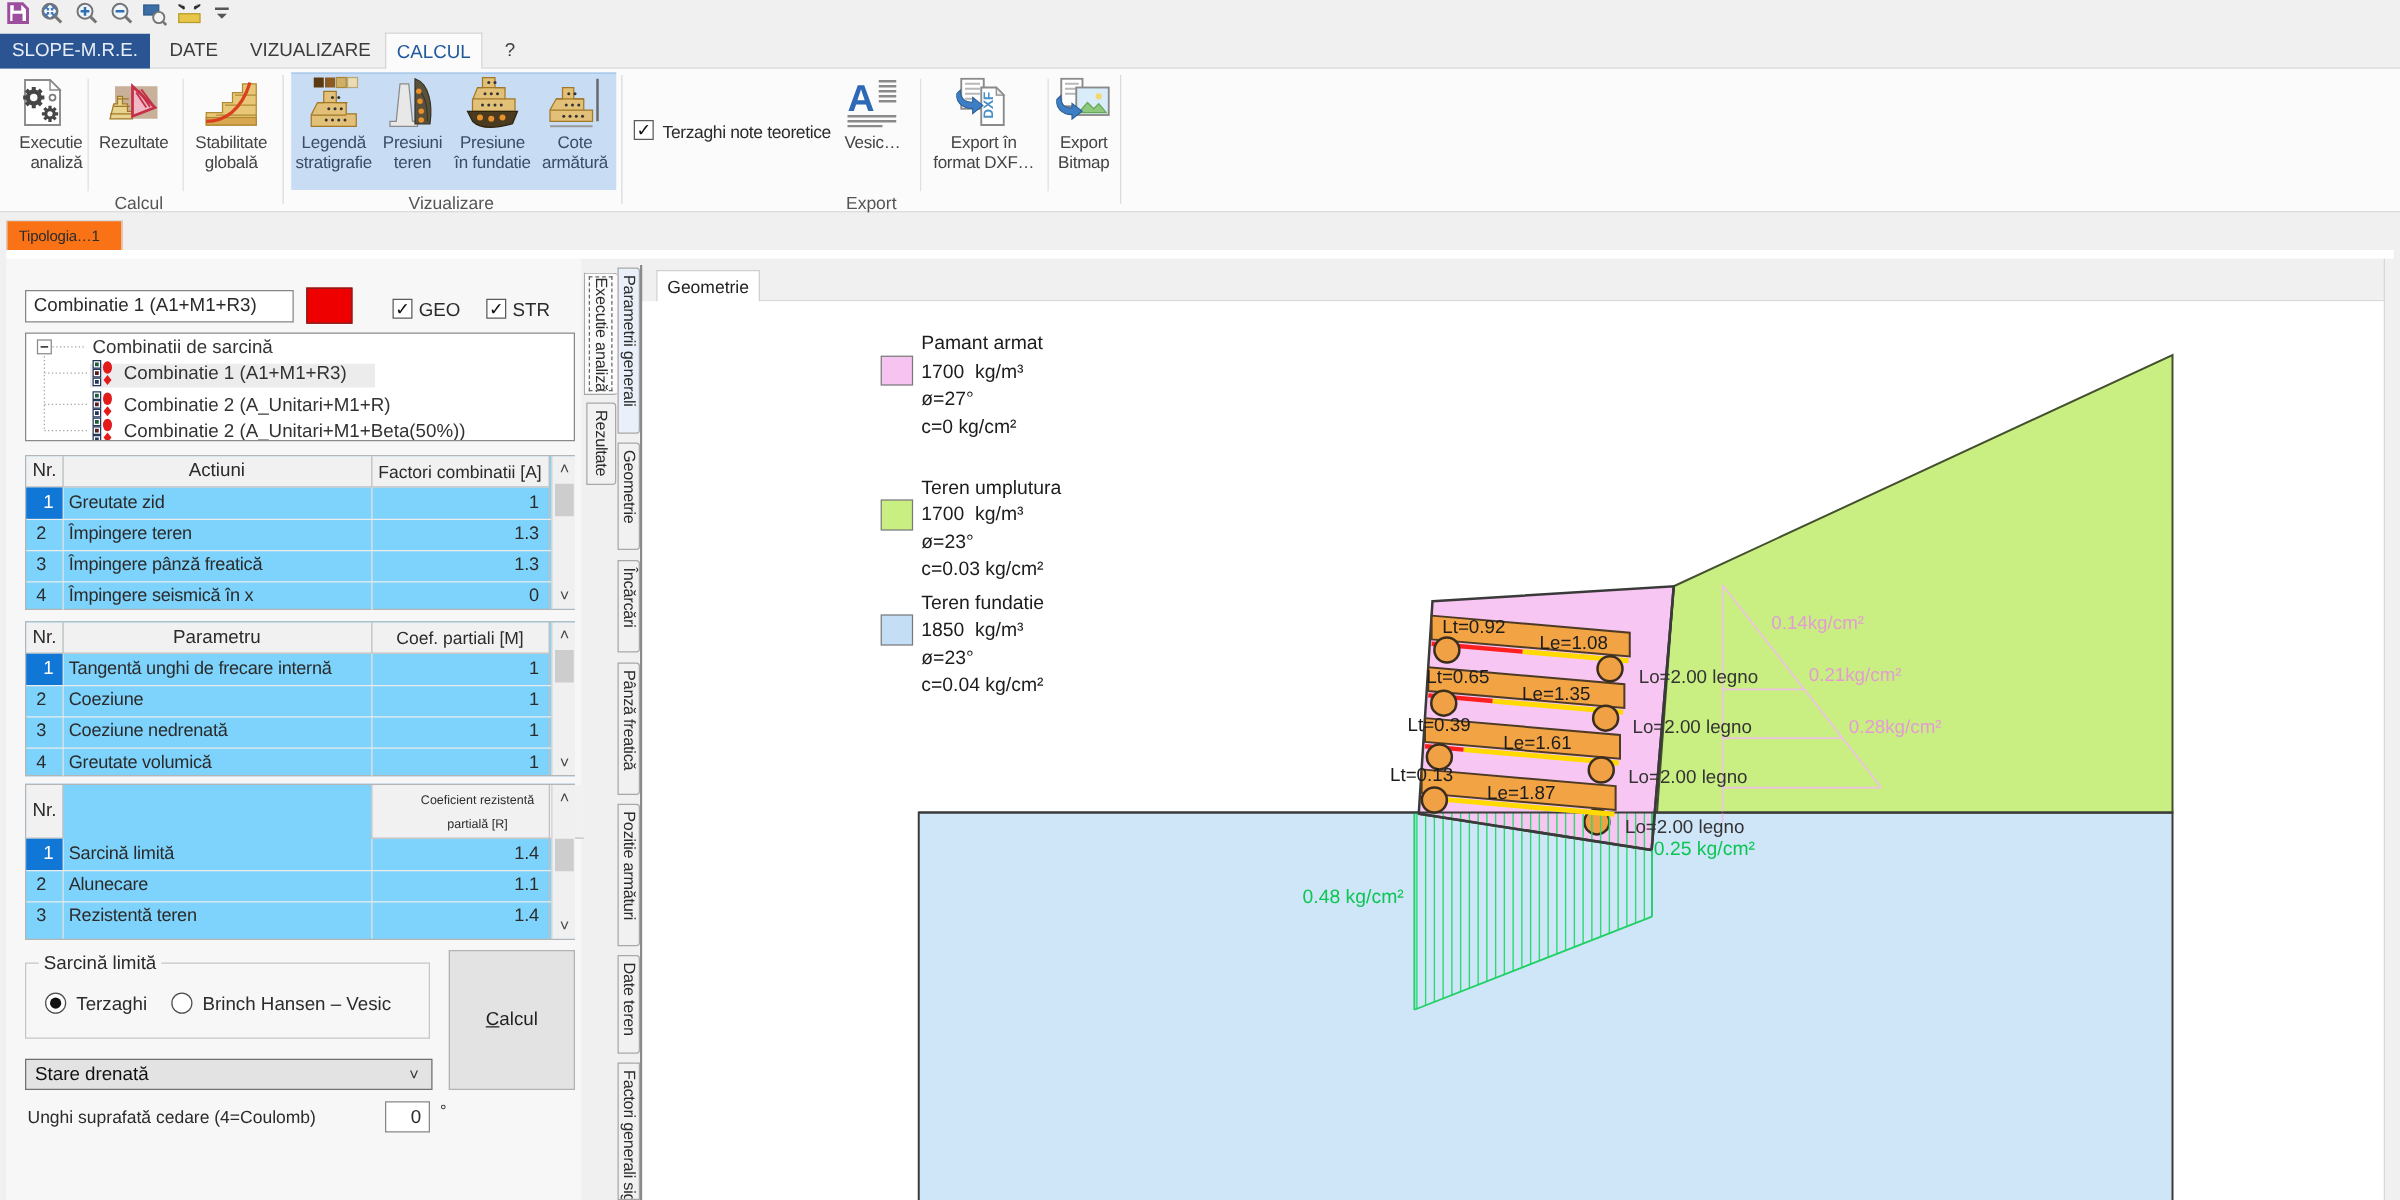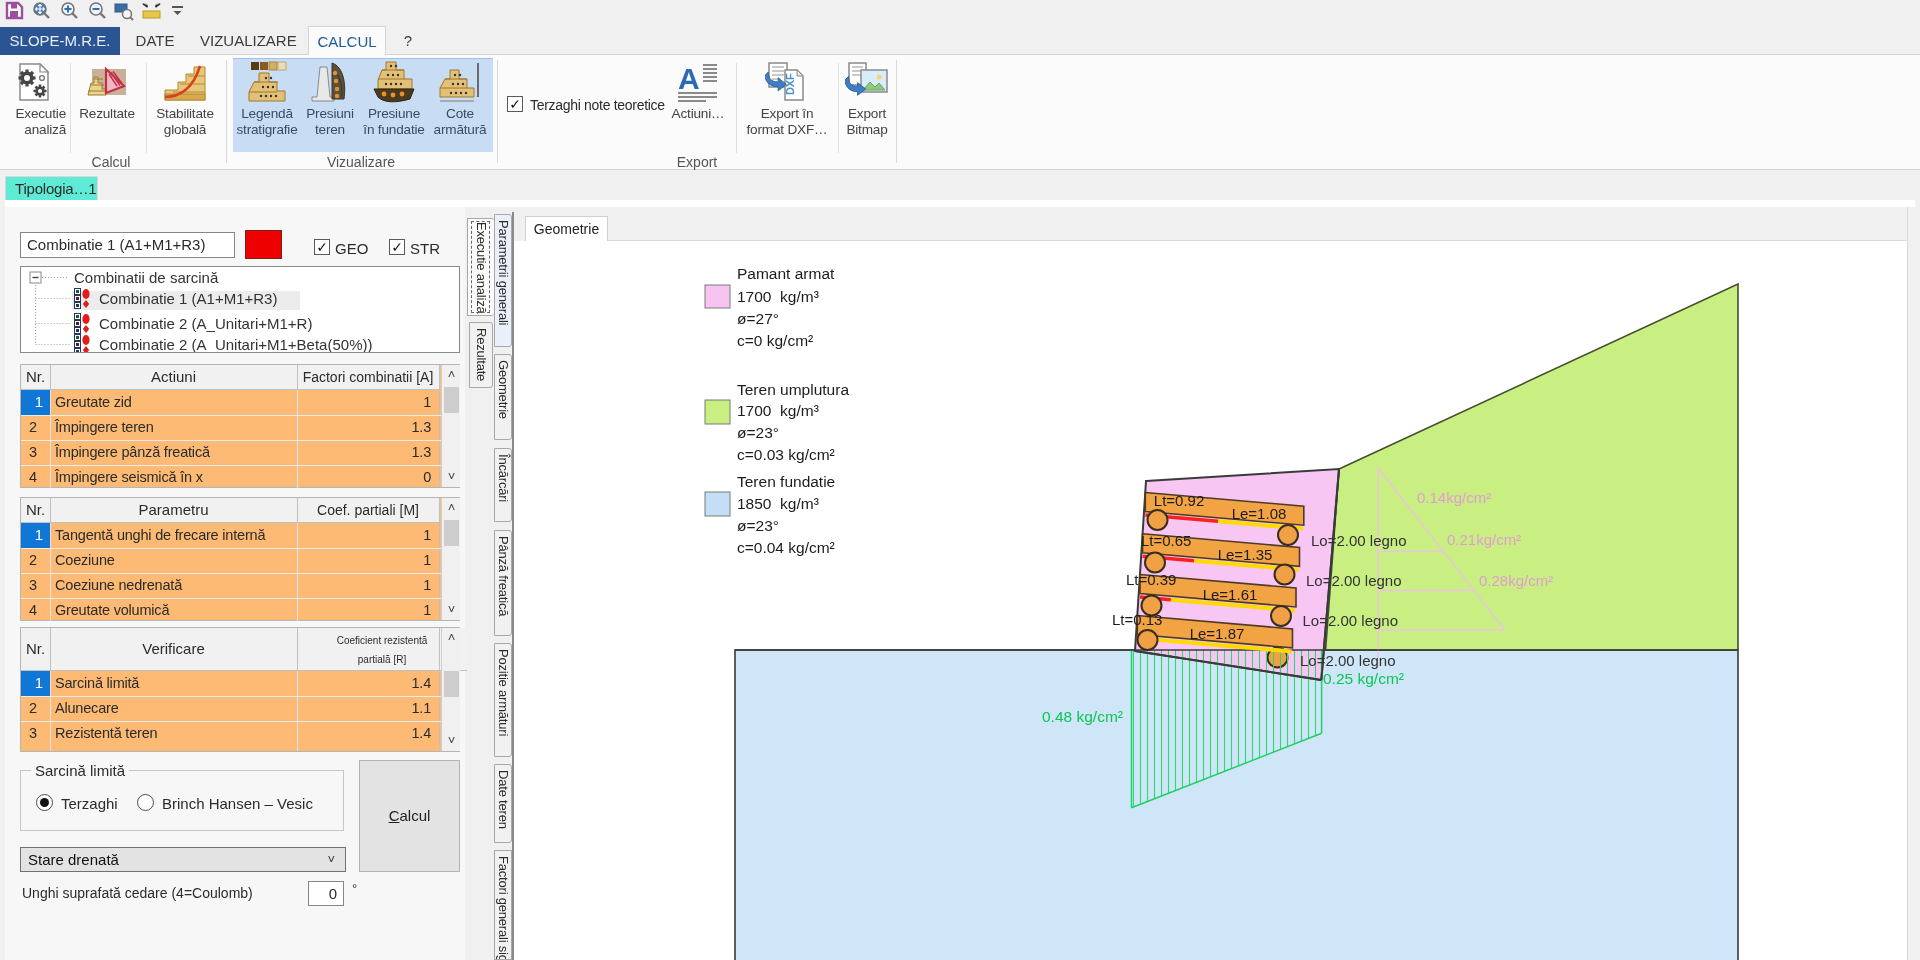--- a/index.html
+++ b/index.html
@@ -17,31 +17,31 @@
 #ribbon { position:absolute; left:0; top:55px; width:1920px; height:115px; background:#fbfbfb; border-bottom:1px solid #d4d4d4; }
 .rsep { position:absolute; top:8px; height:90px; width:1px; background:#e0e0e0; }
 .gsep { position:absolute; top:5px; height:103px; width:1px; background:#dadada; }
 .rbtn { position:absolute; top:5px; text-align:center; font-size:13.6px; color:#444; letter-spacing:-0.2px; }
 .rbtn .lbl { line-height:16px; margin-top:2px; }
 .rbtn .ico { height:44px; display:flex; align-items:center; justify-content:center; }
 .glabel { position:absolute; top:99px; height:14px; font-size:14px; color:#555; text-align:center; width:160px; }
 #vizhl { position:absolute; left:233px; top:3px; width:260px; height:94px; background:#c8dcf3; border-top:1px solid #9fc3e8; }
 
 #docstrip { position:absolute; left:0; top:170px; width:1920px; height:37px; background:#f0f0f0; }
-#tipotab { position:absolute; left:5px; top:6px; width:93px; height:25px; background:#5eead4; border:1px solid #d9d9d9; border-bottom:none; font-size:15px; color:#2b2b2b; padding-left:9px; line-height:24px; letter-spacing:-0.2px; }
+#tipotab { position:absolute; left:5px; top:6px; width:93px; height:25px; background:#f97316; border:1px solid #d9d9d9; border-bottom:none; font-size:12px; color:#2b2b2b; padding-left:9px; line-height:24px; letter-spacing:-0.2px; }
 #docstrip .wbar { position:absolute; left:5px; top:30px; width:1910px; height:7px; background:#ffffff; }
 
 #panel { position:absolute; left:5px; top:207px; width:460px; height:753px; background:#f7f7f7; }
 .tin { position:absolute; background:#fff; border:1px solid #868686; font-size:15px; }
 .cb { position:absolute; width:16px; height:16px; background:#fff; border:1px solid #5a5a5a; font-size:14px; line-height:15px; text-align:center; color:#111; }
 .clabel { position:absolute; font-size:15px; color:#2b2b2b; }
 
 #tree { position:absolute; left:15px; top:59px; width:440px; height:87px; background:#fff; border:1px solid #8a8a8a; font-size:15px; color:#333; }
 
-.grid { position:absolute; left:15px; background:#fdba74; border:1px solid #b5b5b5; }
+.grid { position:absolute; left:15px; background:#7dd3fc; border:1px solid #b5b5b5; }
 .grid .hdr { position:absolute; background:#f1f1f1; border-bottom:1px solid #c0c0c0; font-size:15px; color:#2b2b2b; text-align:center; }
 .grid .cell { position:absolute; font-size:14.5px; color:#2b2b2b; white-space:nowrap; letter-spacing:-0.2px; }
 .grid .rline { position:absolute; left:0; width:100%; height:1px; background:#ececec; }
 .grid .vline { position:absolute; top:0; width:1px; background:#e4e4e4; }
 .grid .vlineh { position:absolute; top:0; width:1px; background:#c0c0c0; }
 .numsel { position:absolute; background:#1177d7; color:#fff; font-size:15px; text-align:right; }
 .sbar { position:absolute; width:19px; background:#f0f0f0; border-left:1px solid #d0d0d0; }
 .sbar .arr { position:absolute; left:0; width:19px; height:20px; color:#444; font-size:13px; text-align:center; line-height:20px; }
 .sbar .thumb { position:absolute; left:2px; width:15px; background:#cdcdcd; }
 
@@ -278,21 +278,21 @@
         <svg width="42" height="40" style="margin:0 auto;display:block;">
     <text x="1" y="27" font-size="30" font-weight="bold" fill="#2d69b5" font-family="Liberation Sans">A</text>
     <g stroke="#8a8a8a" stroke-width="2">
             <path d="M26 3 h14 M26 7 h14 M26 11 h14 M26 15 h14 M26 19 h14"></path>
           </g>
     <g stroke="#8a8a8a" stroke-width="2">
             <path d="M1 31 h39 M1 35 h39 M1 39 h28"></path>
           </g>
   </svg>
       </div>
-      <div class="lbl">Actiuni…</div>
+      <div class="lbl">Vesic…</div>
     </div>
   <div class="rbtn" style="left:744px;width:86px;" id="b-dxf">
       <div class="ico">
         <svg width="44" height="40" style="margin:0 auto;display:block;">
     <rect x="4" y="1" width="18" height="24" fill="#fff" stroke="#8a8a8a" stroke-width="1.5"></rect>
     <g stroke="#b8b8b8" stroke-width="1.5">
             <path d="M7 5 h12 M7 9 h12 M7 13 h12 M7 17 h8"></path>
           </g>
     <path d="M20 8 h12 l6 6 v24 h-18 z" fill="#fff" stroke="#8a8a8a" stroke-width="1.5"></path>
     <path d="M32 8 v6 h6 z" fill="#e8e8e8" stroke="#8a8a8a"></path>
@@ -420,21 +420,20 @@
       <div class="cell" style="left:34px;top:104px;">Greutate volumică</div>
       <div class="cell" style="right:28px;top:104px;">1</div>
     <div class="sbar" style="left:420px;top:0;height:122px;">
       <div class="arr" style="top:0;">˄</div>
         <div class="thumb" style="top:22px;height:26px;"></div>
         <div class="arr" style="bottom:0;">˅</div>
     </div>
   </div>
   <div id="grid3" class="grid" style="top:420px;width:440px;height:125px;">
     <div class="hdr" style="left:0;top:0;width:29px;height:43px;line-height:42px;">Nr.</div>
-    <div class="hdr" style="left:29px;top:0;width:247px;height:43px;line-height:42px;">Verificare</div>
     <div class="hdr" style="left:276px;top:0;width:170px;height:43px;line-height:19px;padding-top:3px;font-size:10px;white-space:nowrap;">Coeficient rezistentă<br>partială [R]</div>
     <div class="vlineh" style="left:29px;height:43px;"></div>
       <div class="vlineh" style="left:276px;height:43px;"></div>
     <div class="vline" style="left:29px;top:43px;height:80px;"></div>
       <div class="vline" style="left:276px;top:43px;height:80px;"></div>
       <div class="vlineh" style="left:418px;top:0px;height:123px;"></div>
     <div class="rline" style="top:68px;"></div>
       <div class="rline" style="top:93px;"></div>
     <div class="numsel" style="left:0;top:43px;width:29px;height:25px;line-height:24px;padding-right:7px;">1</div>
     <div class="cell" style="left:34px;top:47px;">Sarcină limită</div>

